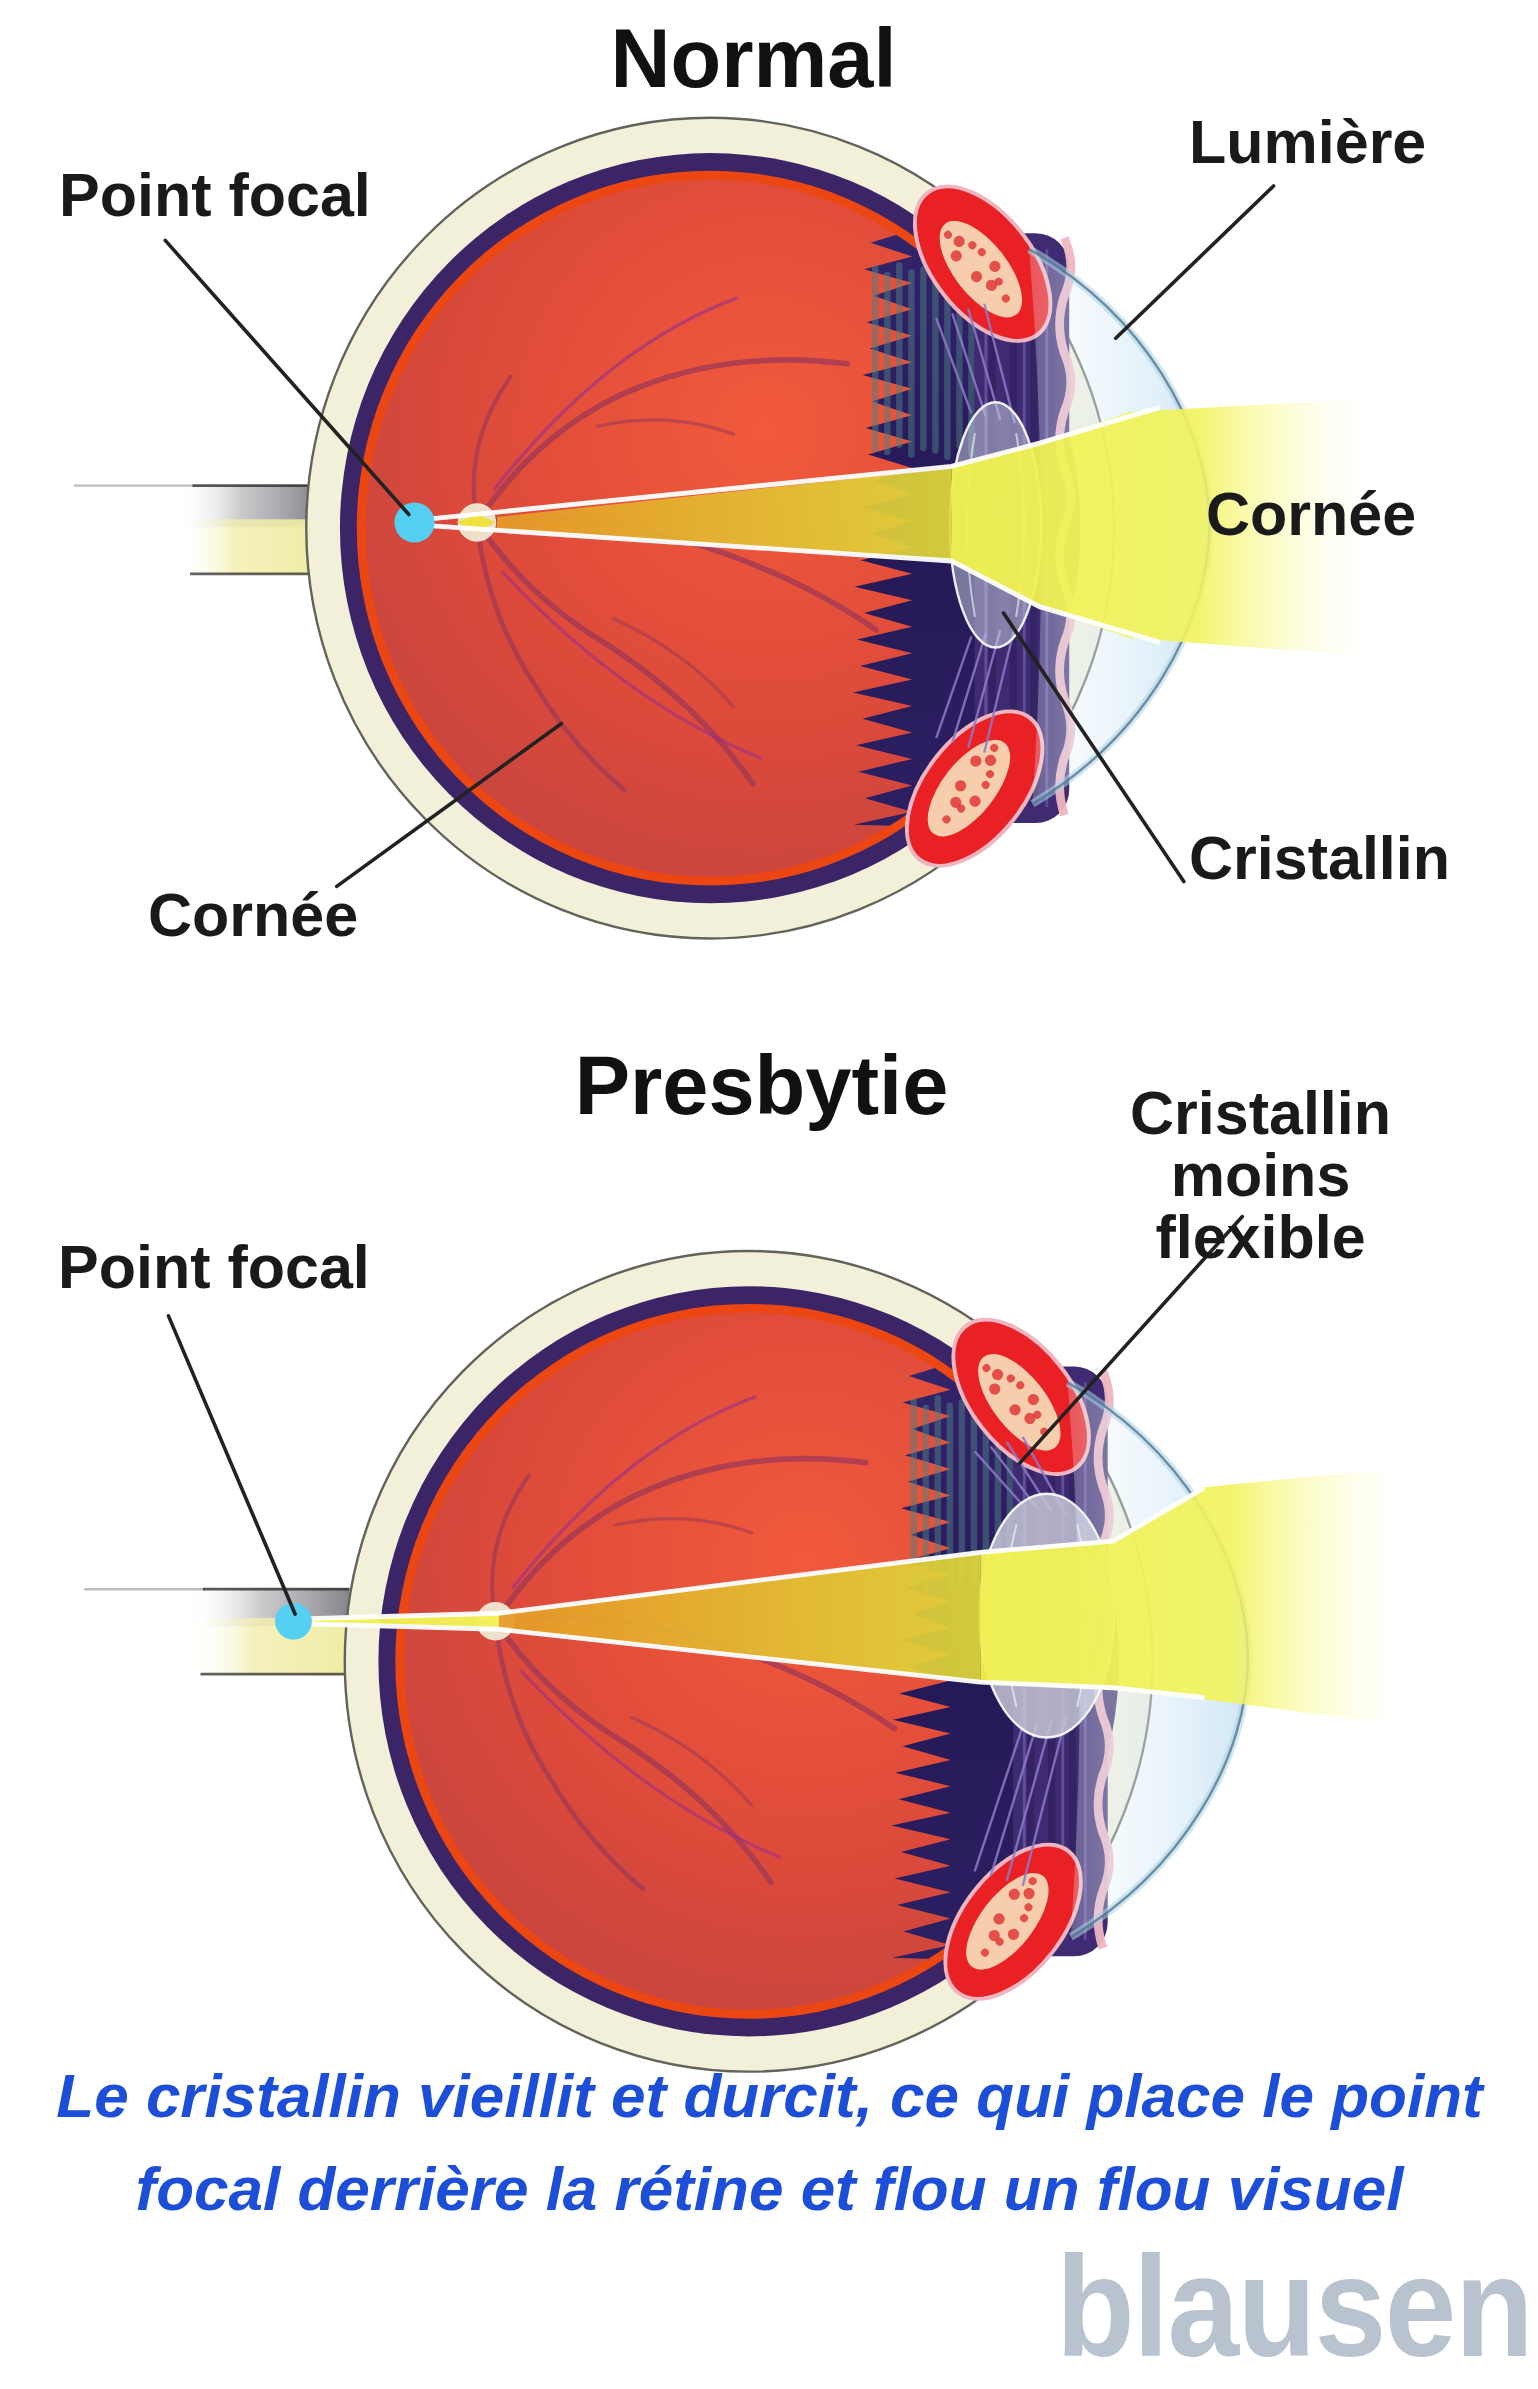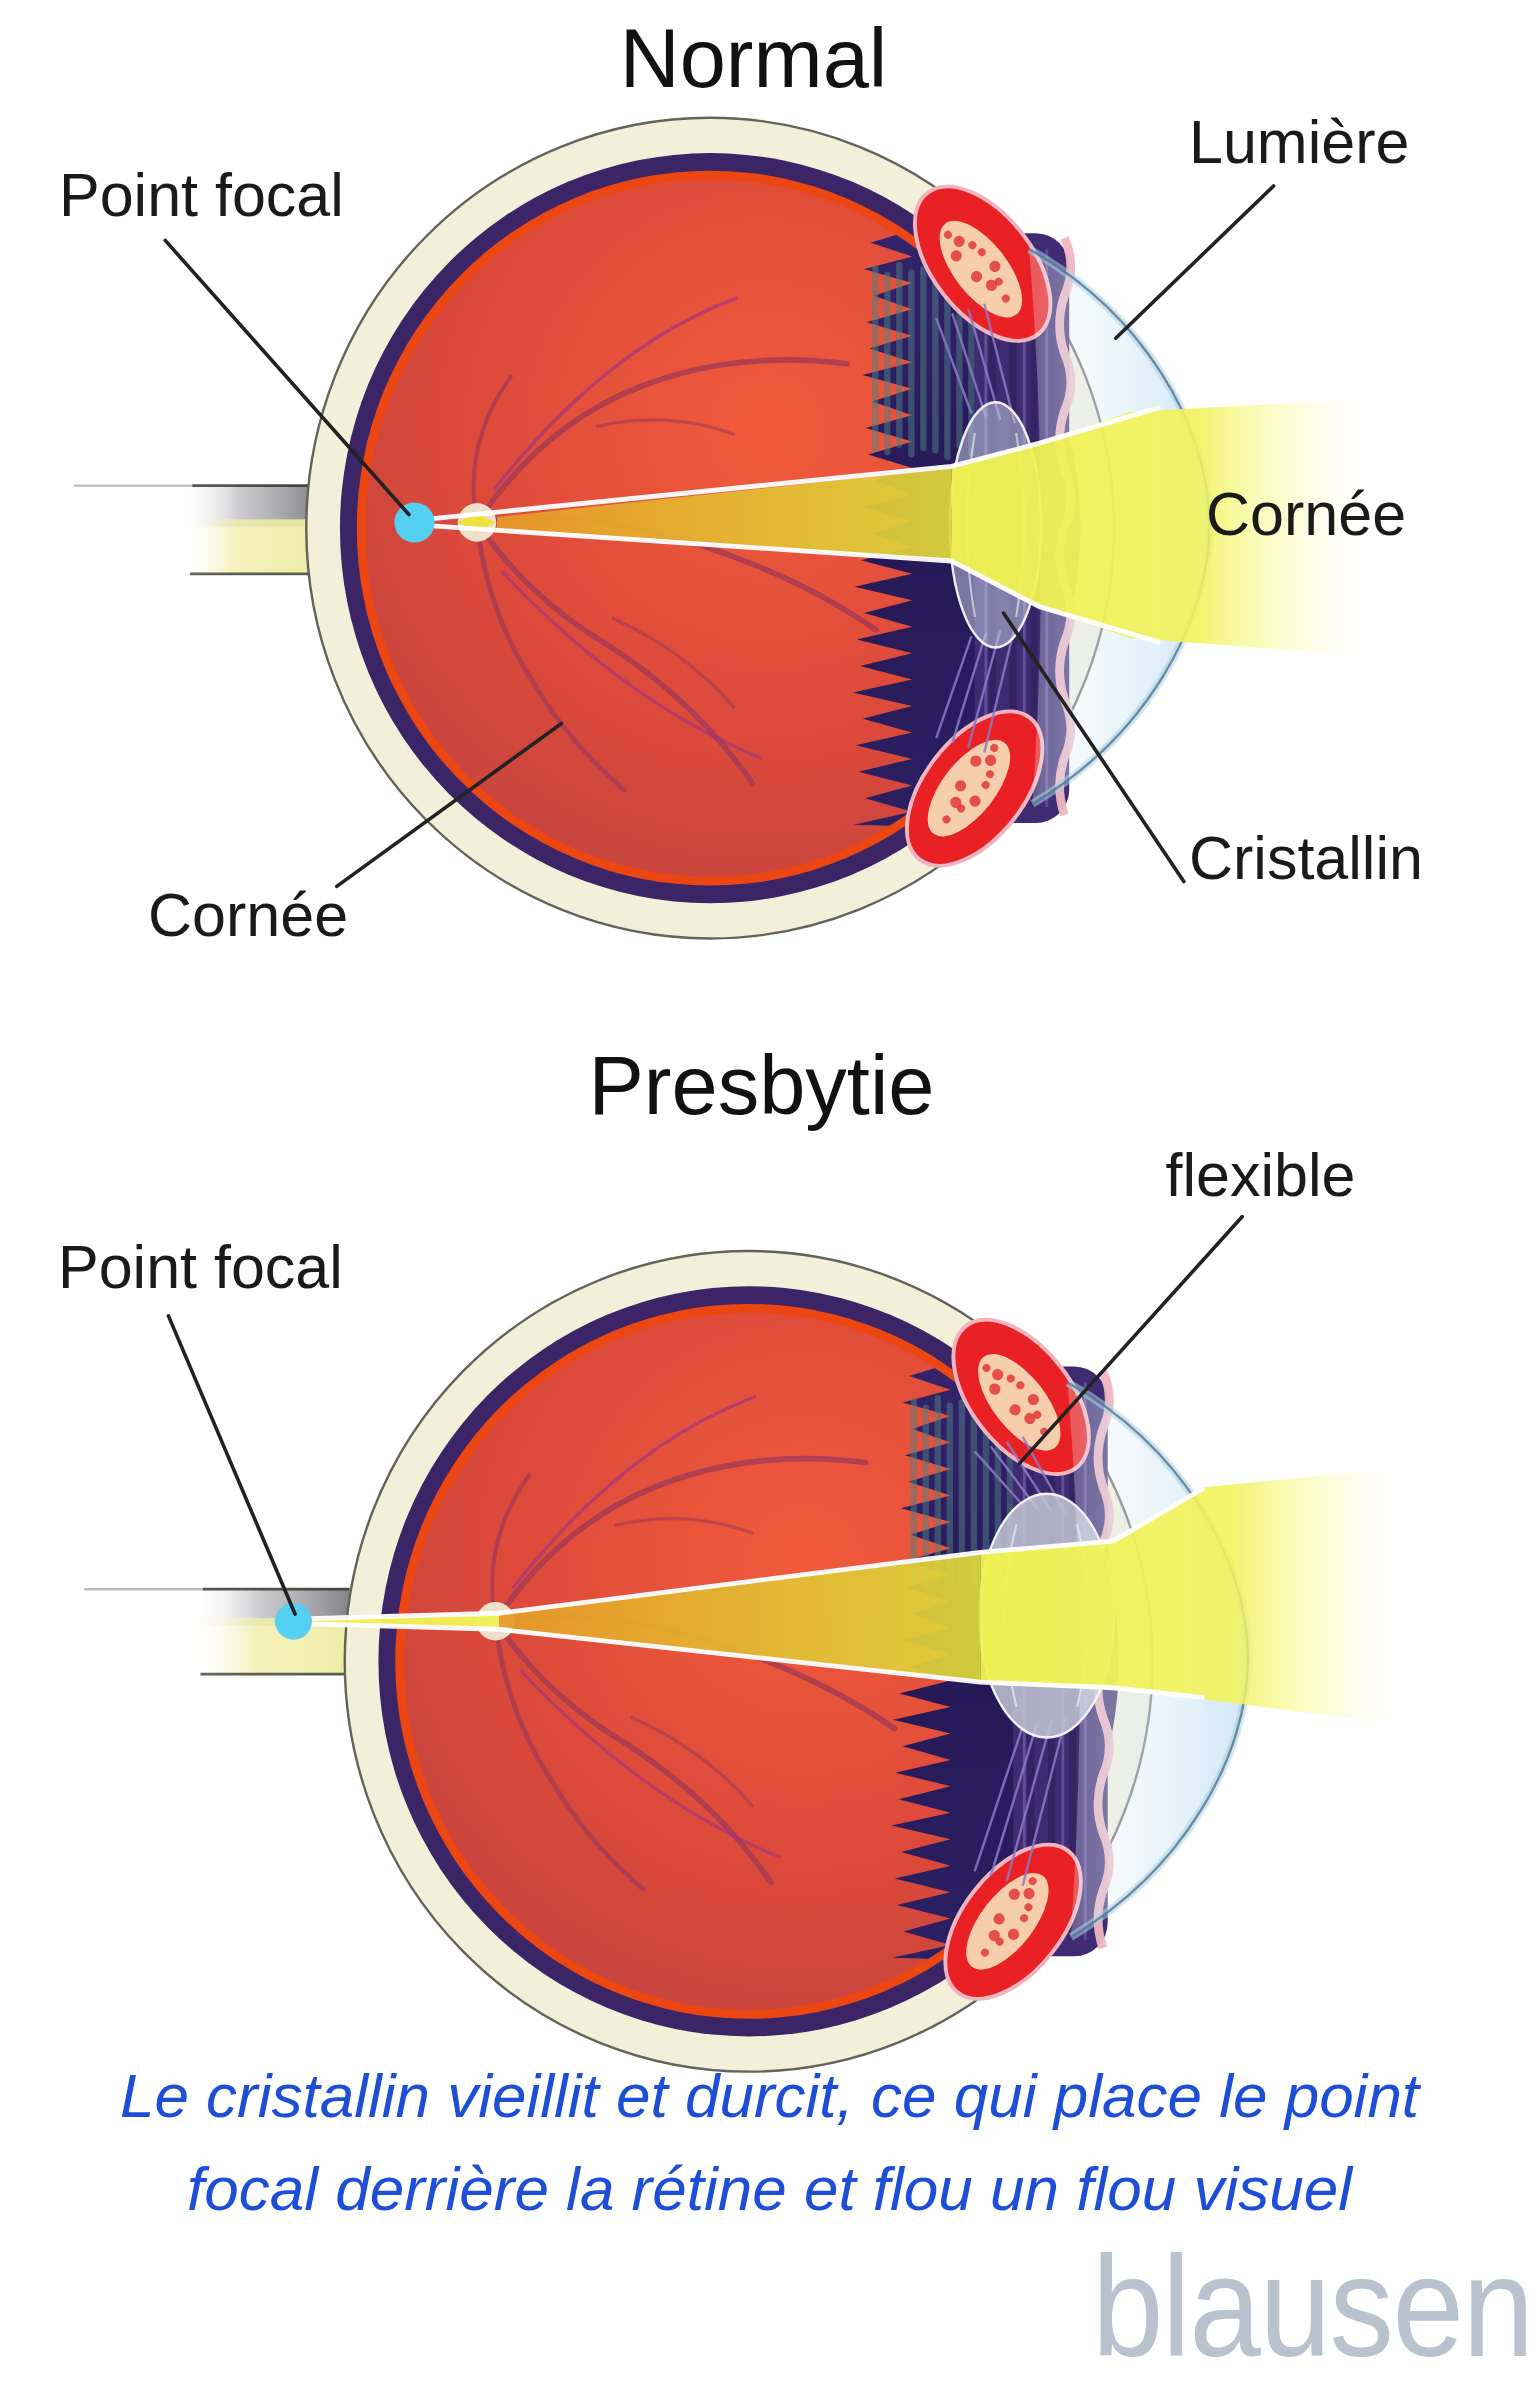--- a/index.html
+++ b/index.html
@@ -1,18 +1,18 @@
 <!DOCTYPE html>
 <html style="font-size:13px"><head>
 <meta charset="utf-8">
 <style>
   html,body{margin:0;padding:0;background:#fff;}
   body{width:1539px;height:2389px;position:relative;overflow:hidden;
        font-family:"Liberation Sans", sans-serif;}
-  #stage{position:absolute;left:0;top:0;width:1539px;height:2389px;}
+  #stage{position:absolute;left:0;top:0;width:1539px;height:2389px;font-weight:bold;}
   #art{position:absolute;left:0;top:0;}
   .lbl{position:absolute;color:#1a1a1a;font-size:61px;line-height:1.05;white-space:nowrap;}
   .ttl{position:absolute;color:#111;font-size:83px;text-align:center;white-space:nowrap;}
   .lbl-center{text-align:center;white-space:normal;}
   #caption{position:absolute;left:0;top:2049px;width:1539px;text-align:center;
            font-style:italic;font-size:62px;line-height:1.5;color:#1d4ed8;}
   #watermark{position:absolute;right:6.4px;top:2235px;font-size:143px;line-height:1;
              transform:scaleX(.9);transform-origin:100% 50%;letter-spacing:-1.6px;}
 </style>
 </head>
@@ -283,21 +283,21 @@
 
   <div class="lbl" style="left:1206px;top:482px;">Cornée</div>
 
   <div class="lbl" style="left:148px;top:883px;">Cornée</div>
 
   <div class="lbl" style="left:1189px;top:826px;text-align:center;">Cristallin</div>
 
   <div class="ttl" style="left:441px;top:1038px;width:641px;">Presbytie</div>
 
   <div class="lbl lbl-center" style="left:1052px;top:1082px;width:417px;line-height:1.02;">
-    <br>
+    <span>Cristallin moins</span><br>
     <span>flexible</span>
   </div>
 
   <div class="lbl" style="left:58px;top:1235px;">Point focal</div>
 
   <div id="caption">
     <span>Le cristallin vieillit et durcit, ce qui place le point</span><br>
     <span>focal derrière la rétine et flou un flou visuel</span>
   </div>
 

